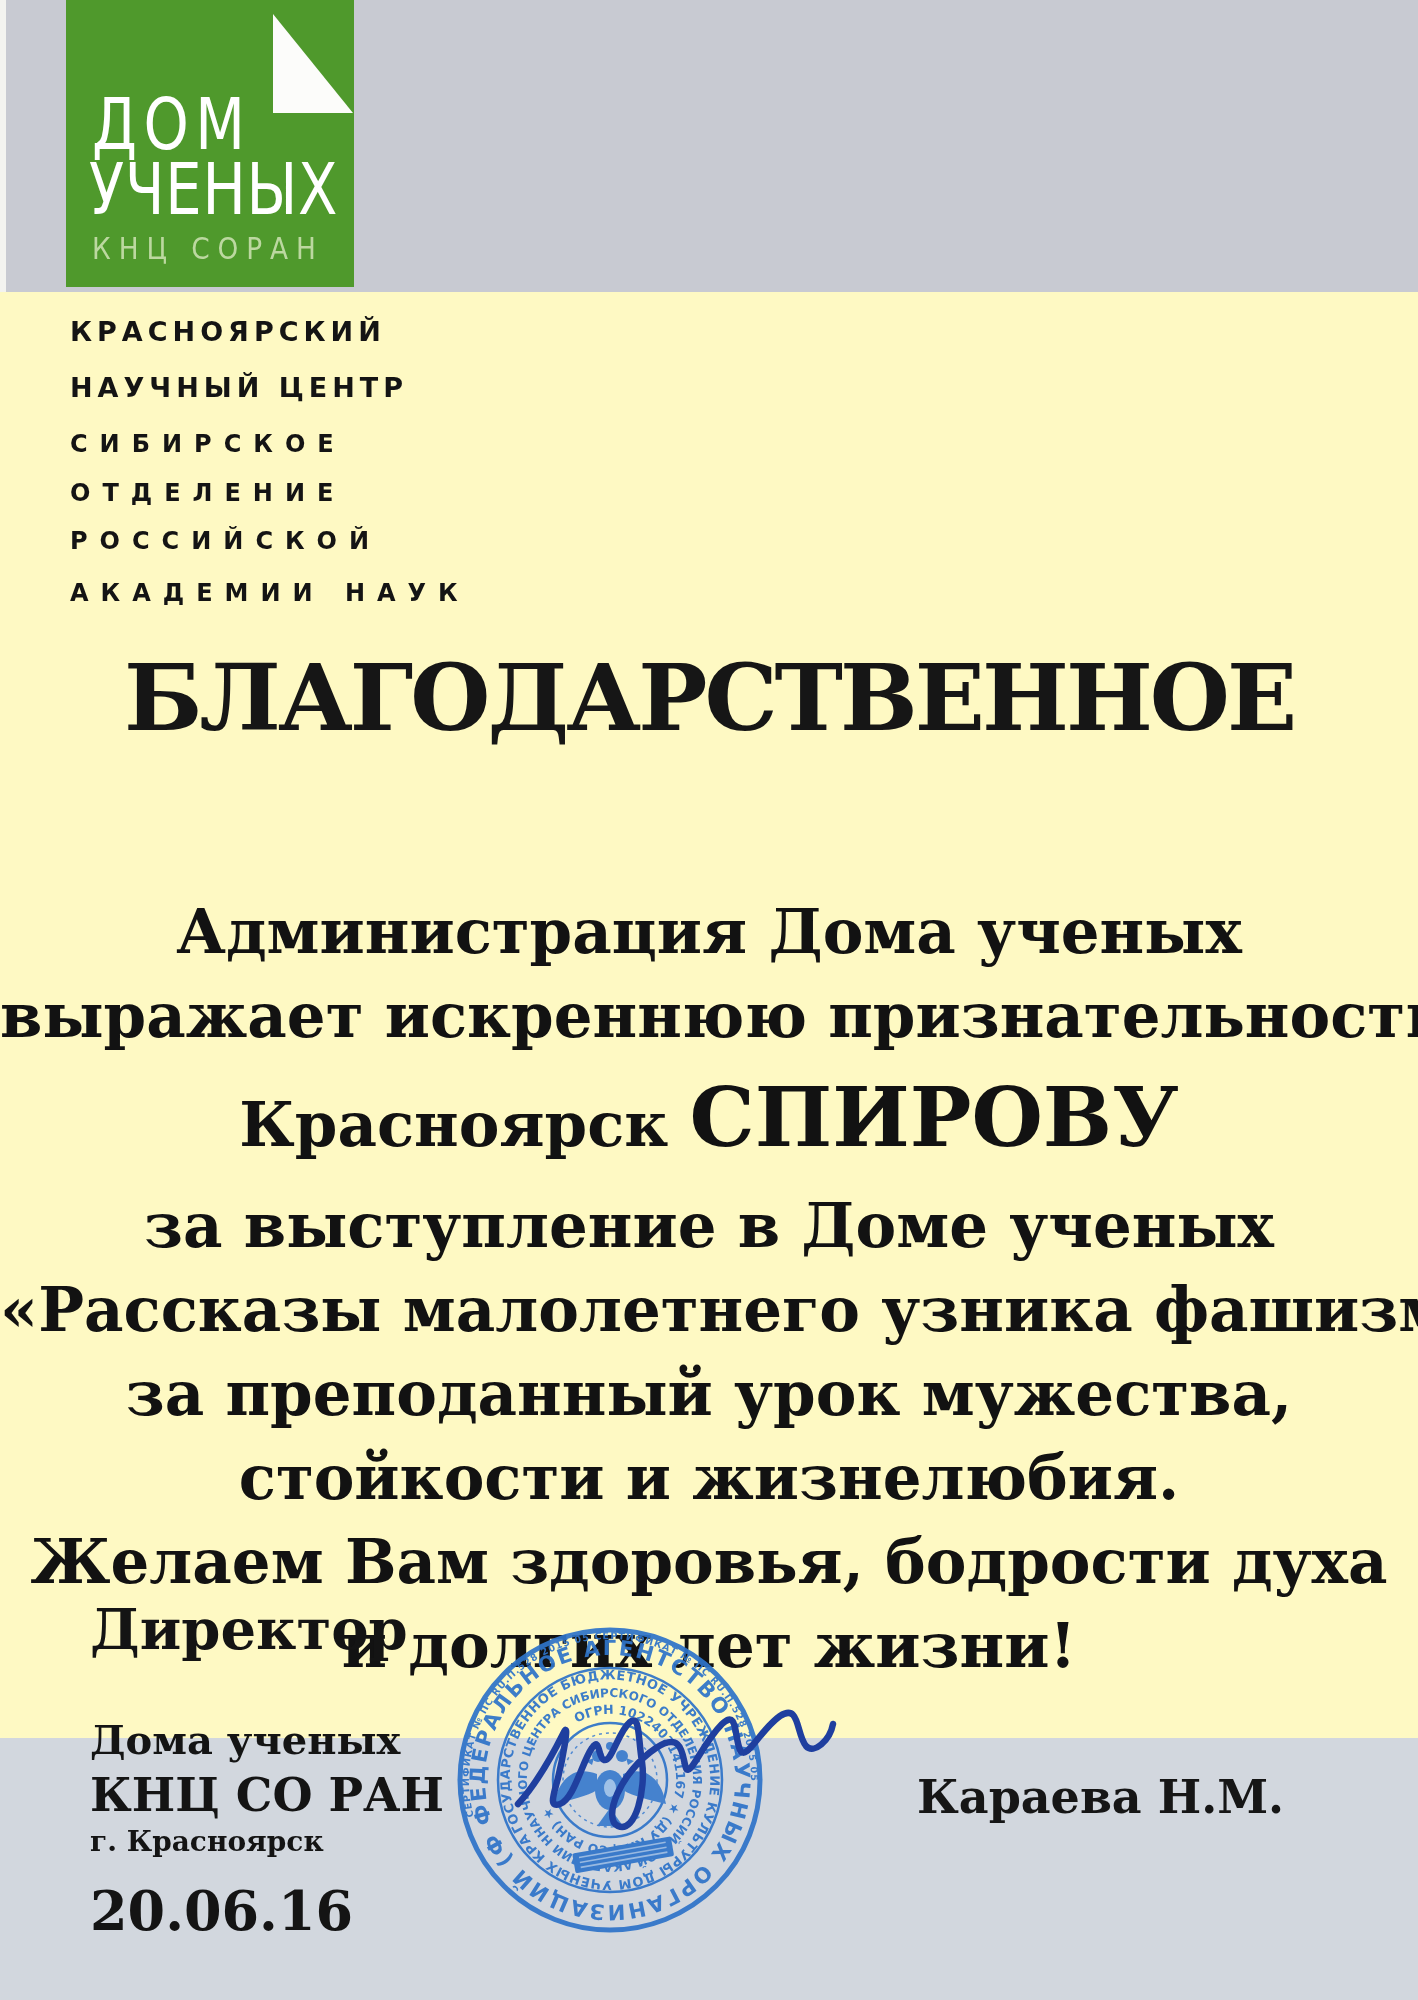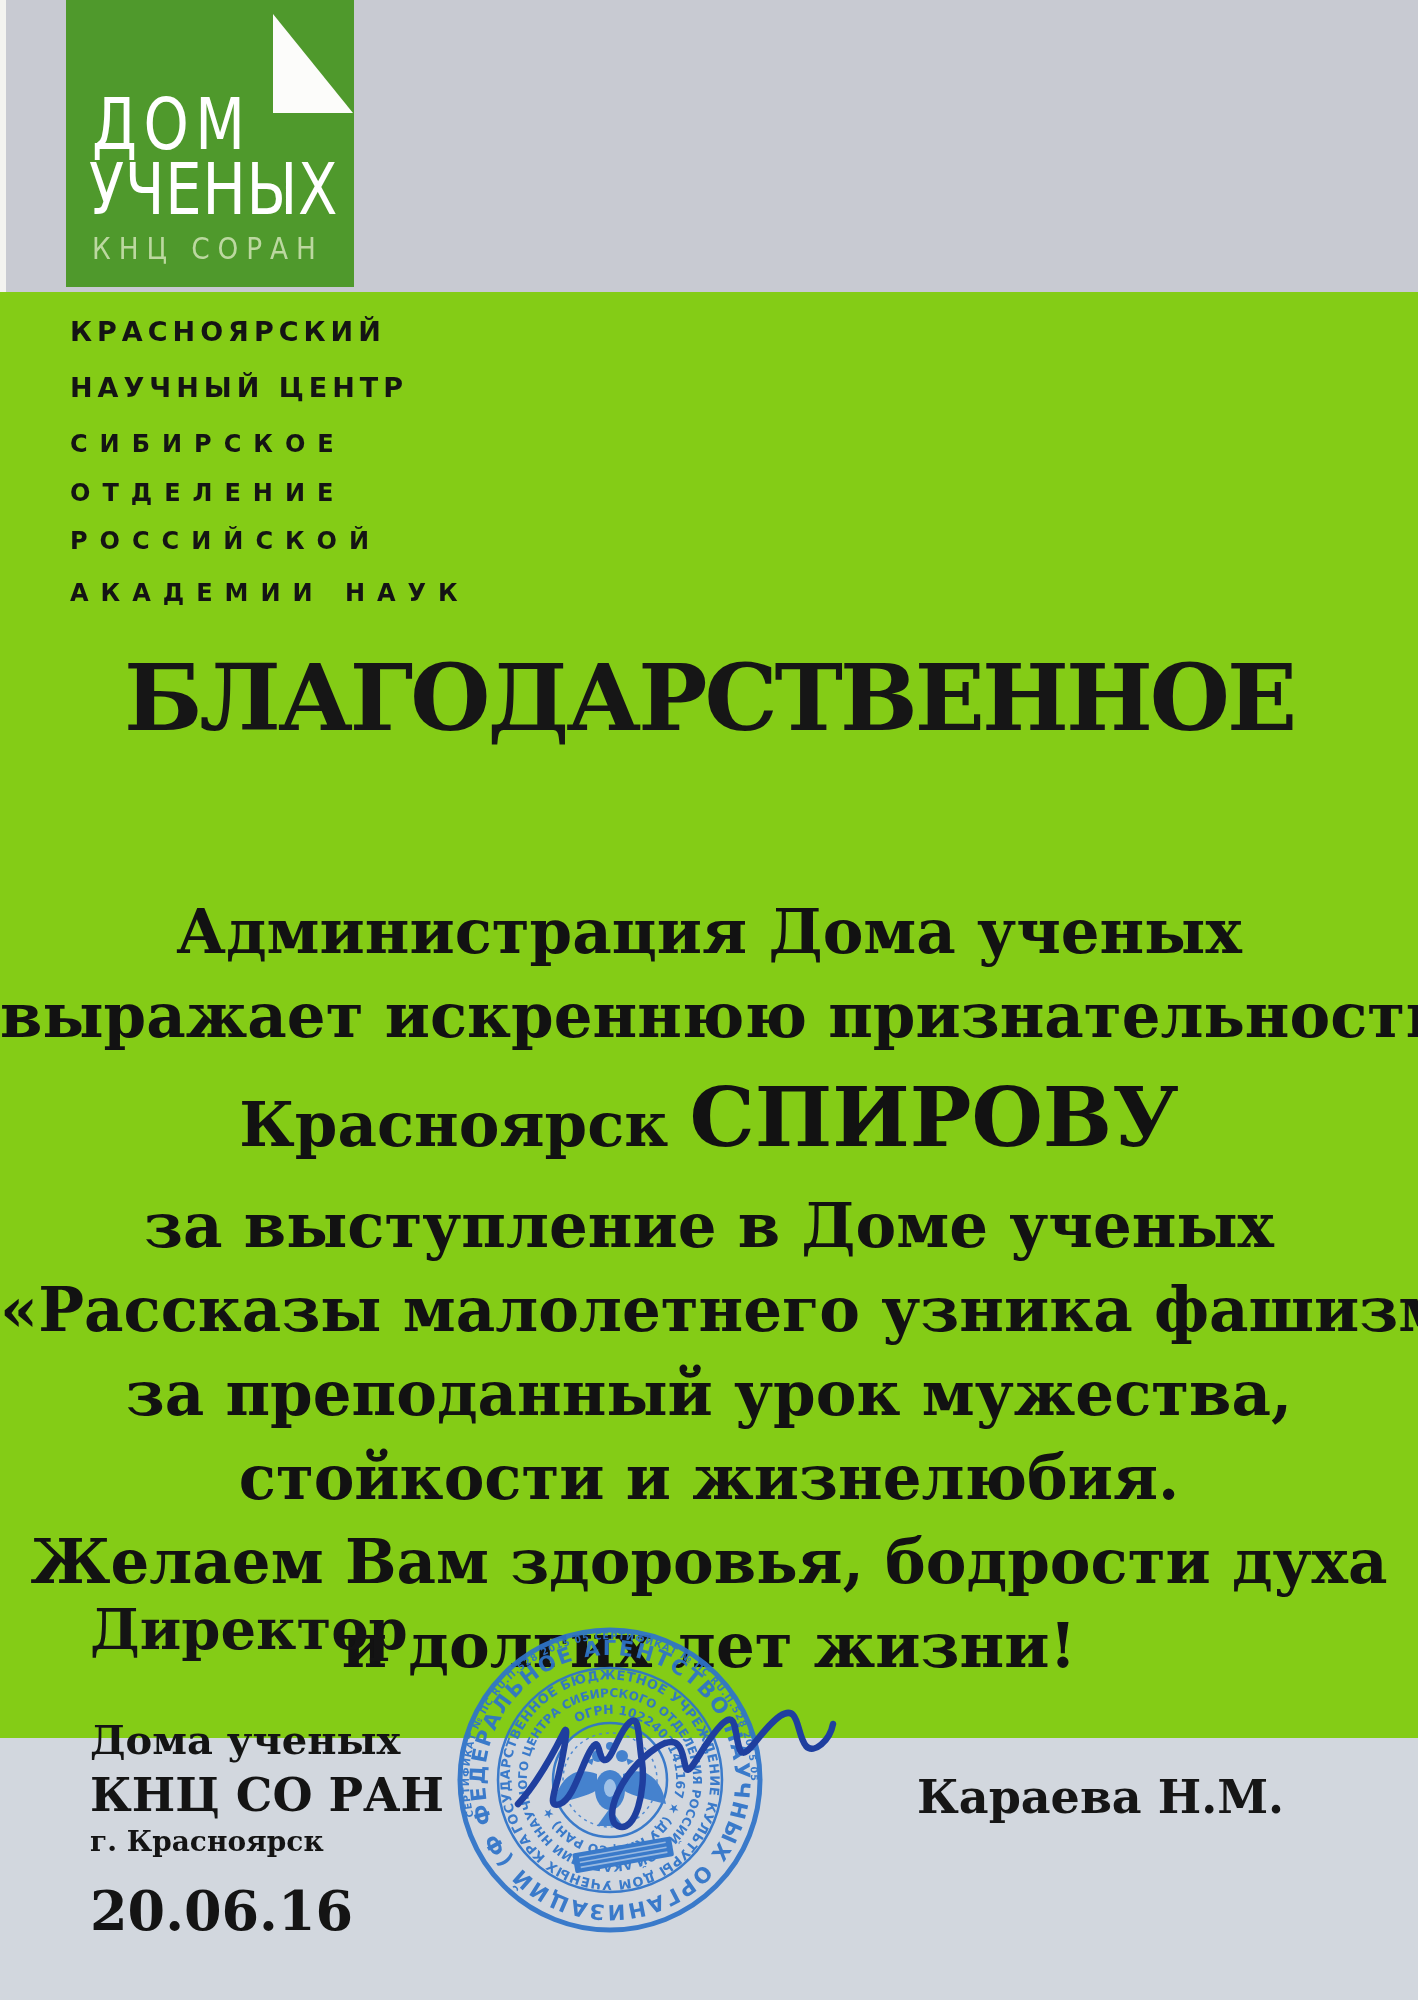--- a/index.html
+++ b/index.html
@@ -1,16 +1,16 @@
 <!DOCTYPE html>
 <html><head>
 <meta charset="utf-8">
 <style>
   html,body{margin:0;padding:0;background:#888;}
-  .page{position:relative;width:1418px;height:2000px;margin:0 auto;background:#84cc16;
+  .page{position:relative;width:1418px;height:2000px;margin:0 auto;background:#fef9c3;
         overflow:hidden;font-family:"DejaVu Serif",serif;color:#161616;}
 
   
   .band-top{position:absolute;left:0;top:0;width:1418px;height:292px;background:#c8cad2;}
   .edge-sliver{position:absolute;left:0;top:0;width:6px;height:292px;background:#f3f3f0;}
   .logo{position:absolute;left:66px;top:0;width:288px;height:287px;background:#4f992c;}
   .logo .corner-svg{position:absolute;left:0;top:0;}
   .logo-line{position:absolute;color:#ffffff;font-family:"DejaVu Sans","Liberation Sans",sans-serif;
              font-weight:400;line-height:1;transform:scaleX(.8);transform-origin:left top;white-space:nowrap;}
   .logo-l1{left:26px;top:88px;font-size:72px;letter-spacing:8px;}

